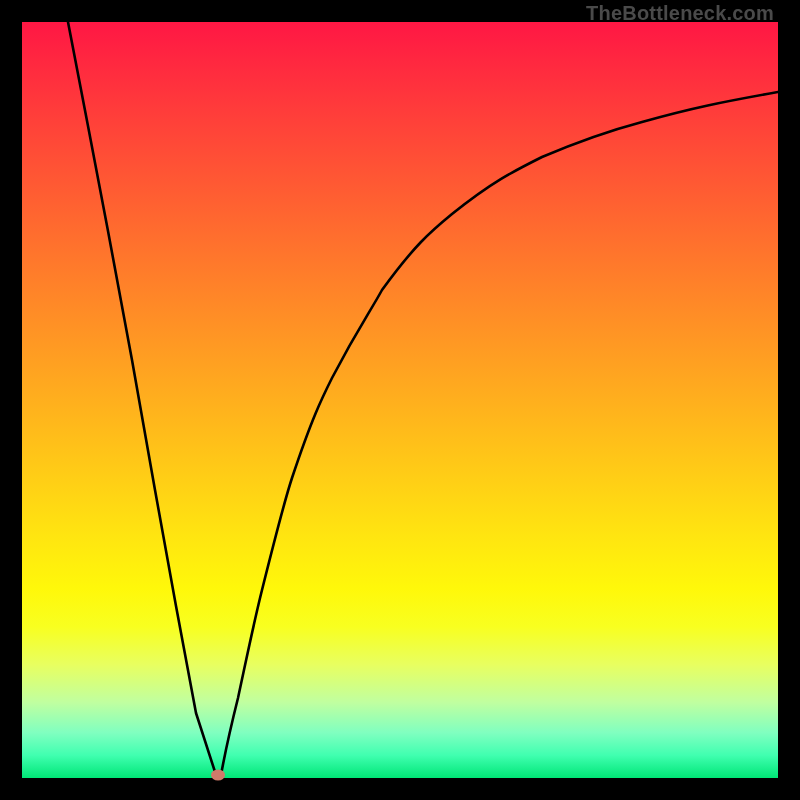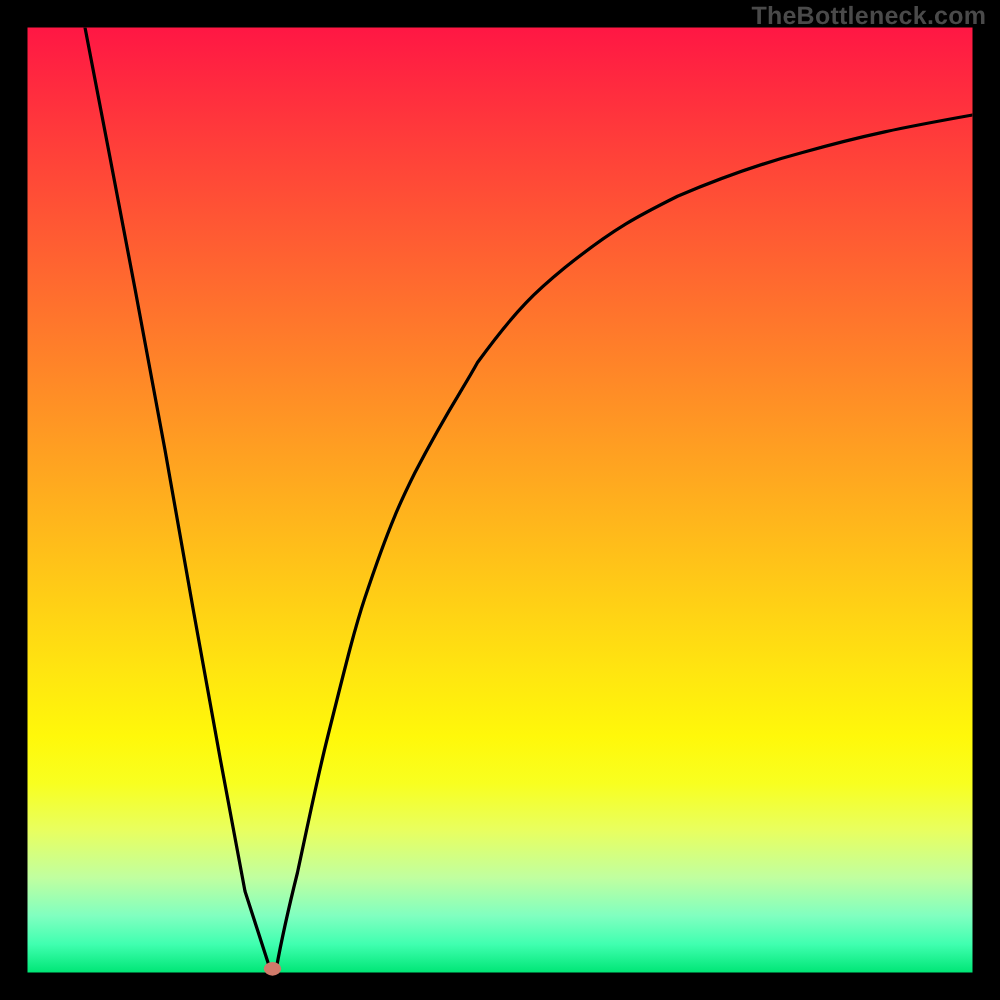--- a/index.html
+++ b/index.html
@@ -48,21 +48,21 @@
     position: absolute;
     left: 0;
     top: 0;
     width: 756px;
     height: 756px;
     pointer-events: none;
   }
   .watermark {
     position: absolute;
     top: 2px;
-    right: 11px;
+    right: 26px;
     font-family: Arial, Helvetica, sans-serif;
     font-size: 20px;
     font-weight: 600;
     color: #4a4a4a;
     letter-spacing: 0.2px;
     user-select: none;
   }
   .marker {
     position: absolute;
     width: 14px;

